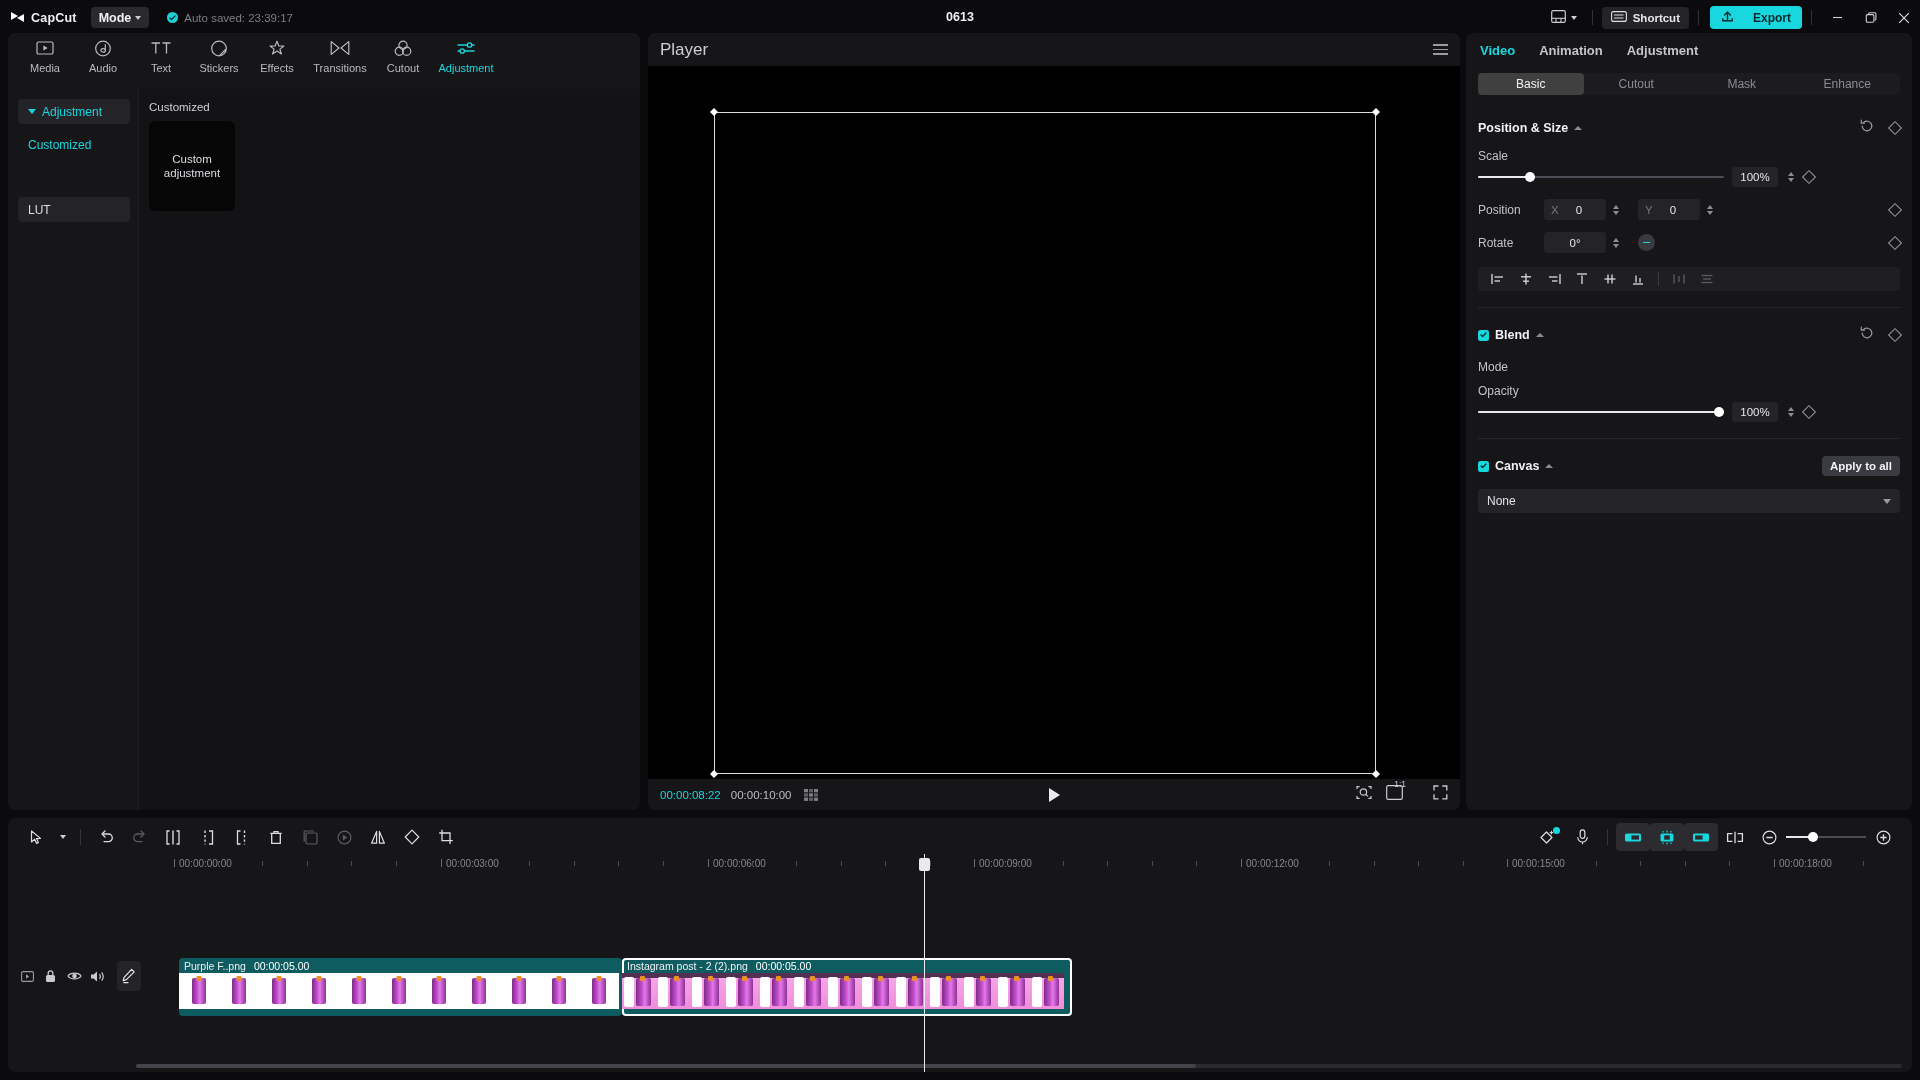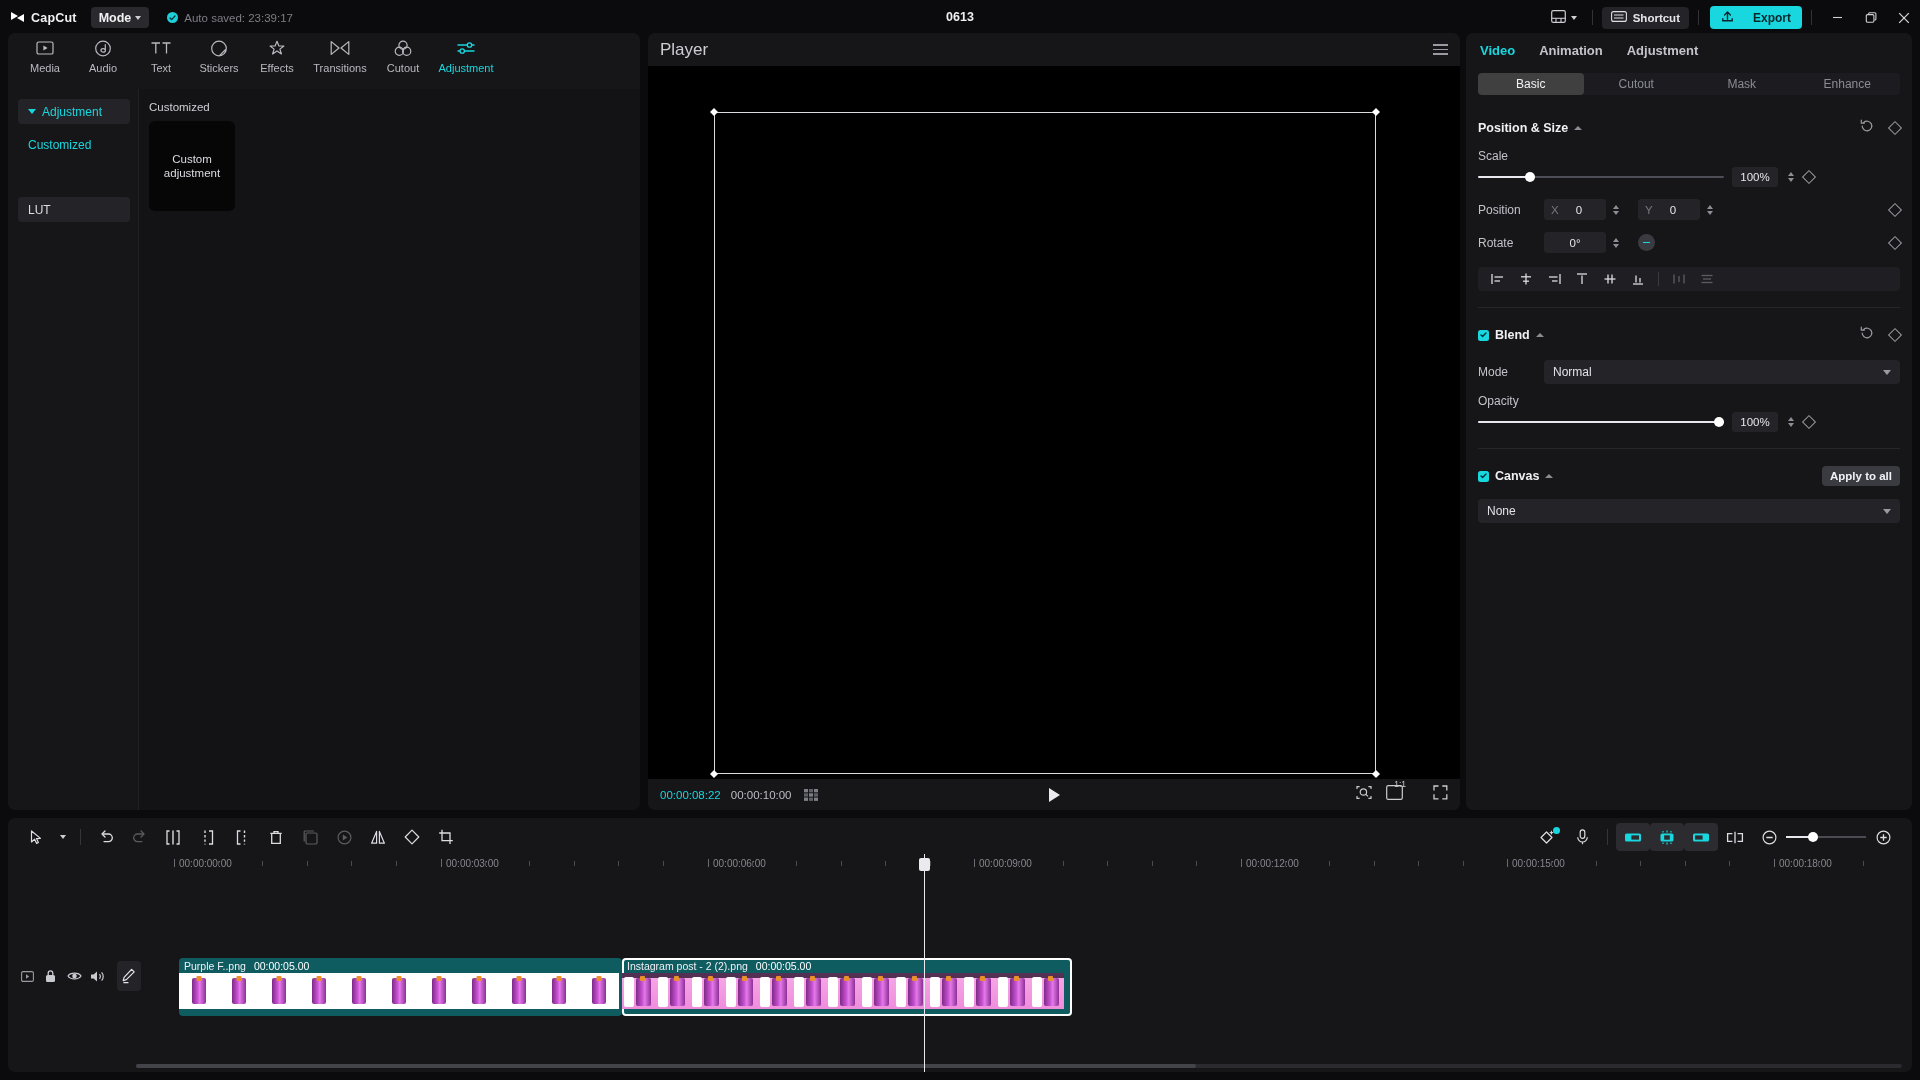--- a/index.html
+++ b/index.html
@@ -655,24 +655,20 @@
                 <path d="M2.2 7 a4.8 4.8 0 1 0 1.5-3.5" stroke="#9b9ba3" stroke-width="1.2" fill="none" stroke-linecap="round"></path>
                 <path d="M1.3 1.2 V4.2 H4.3" stroke="#9b9ba3" stroke-width="1.2" fill="none" stroke-linecap="round" stroke-linejoin="round"></path>
               </svg>
           </span>
           <span class="kf-diamond"></span>
         </span>
       </div>
 
       <div class="row">
         <span class="row-label" style="width:66px">Mode</span>
-        <span class="select" style="flex:1">
-          <span>Normal</span>
-          <span class="chev-d2"></span>
-        </span>
       </div>
 
       <div class="row" style="margin-top:10px">
         <span class="row-label">Opacity</span>
       </div>
       <div class="slider-row">
         <span class="slider" style="max-width:246px">
           <span class="track"></span>
           <span class="fill" style="width:100%"></span>
           <span class="knob" style="right:0"></span>

